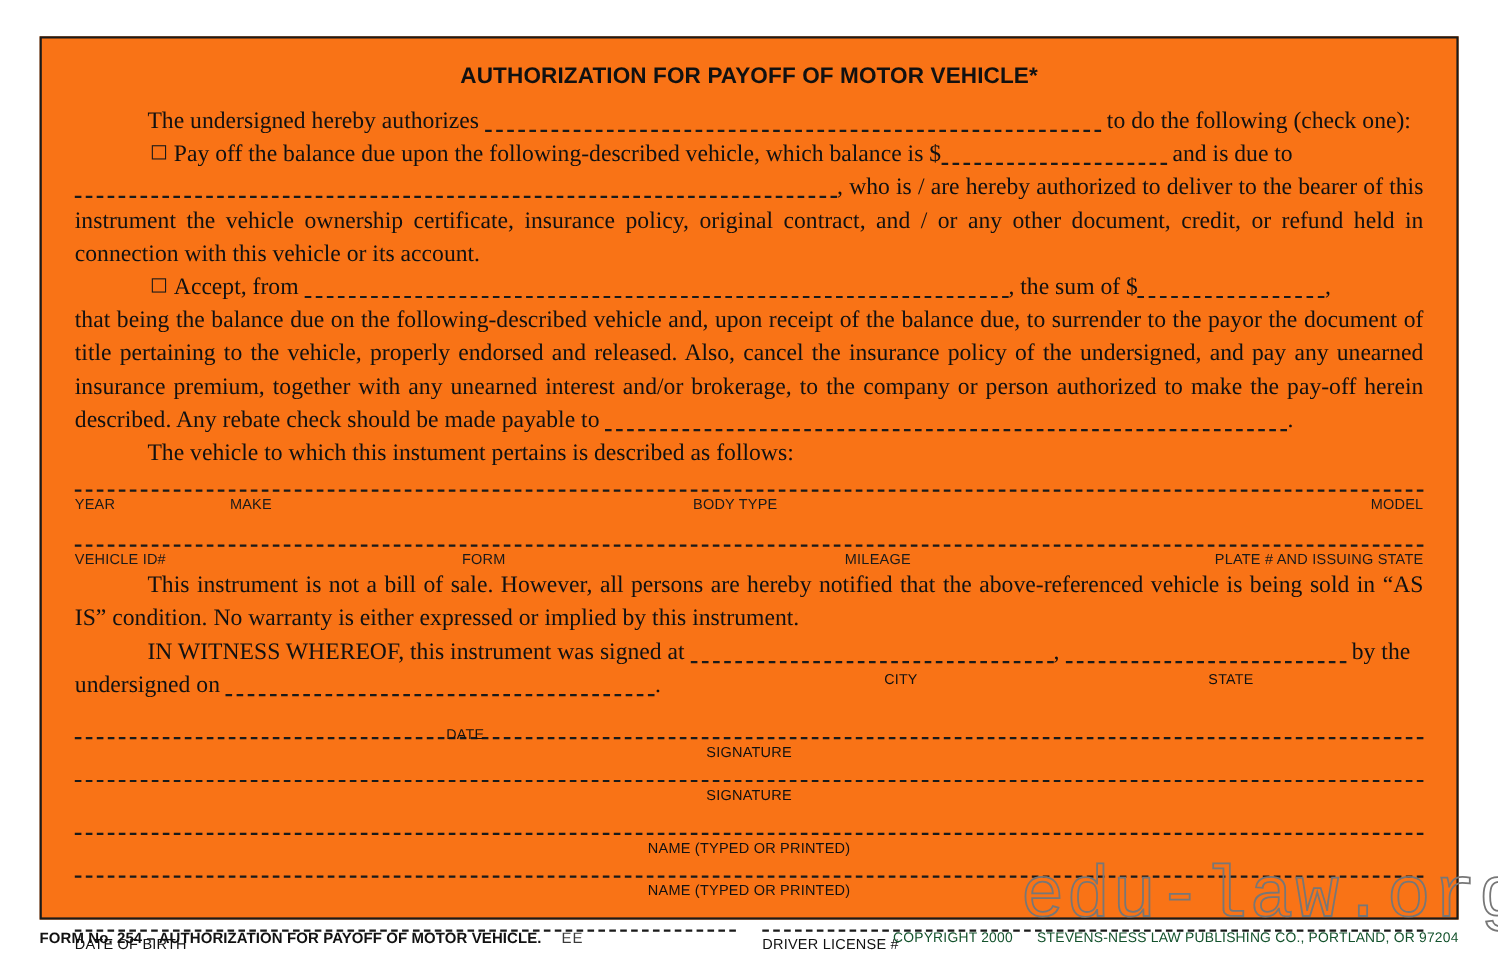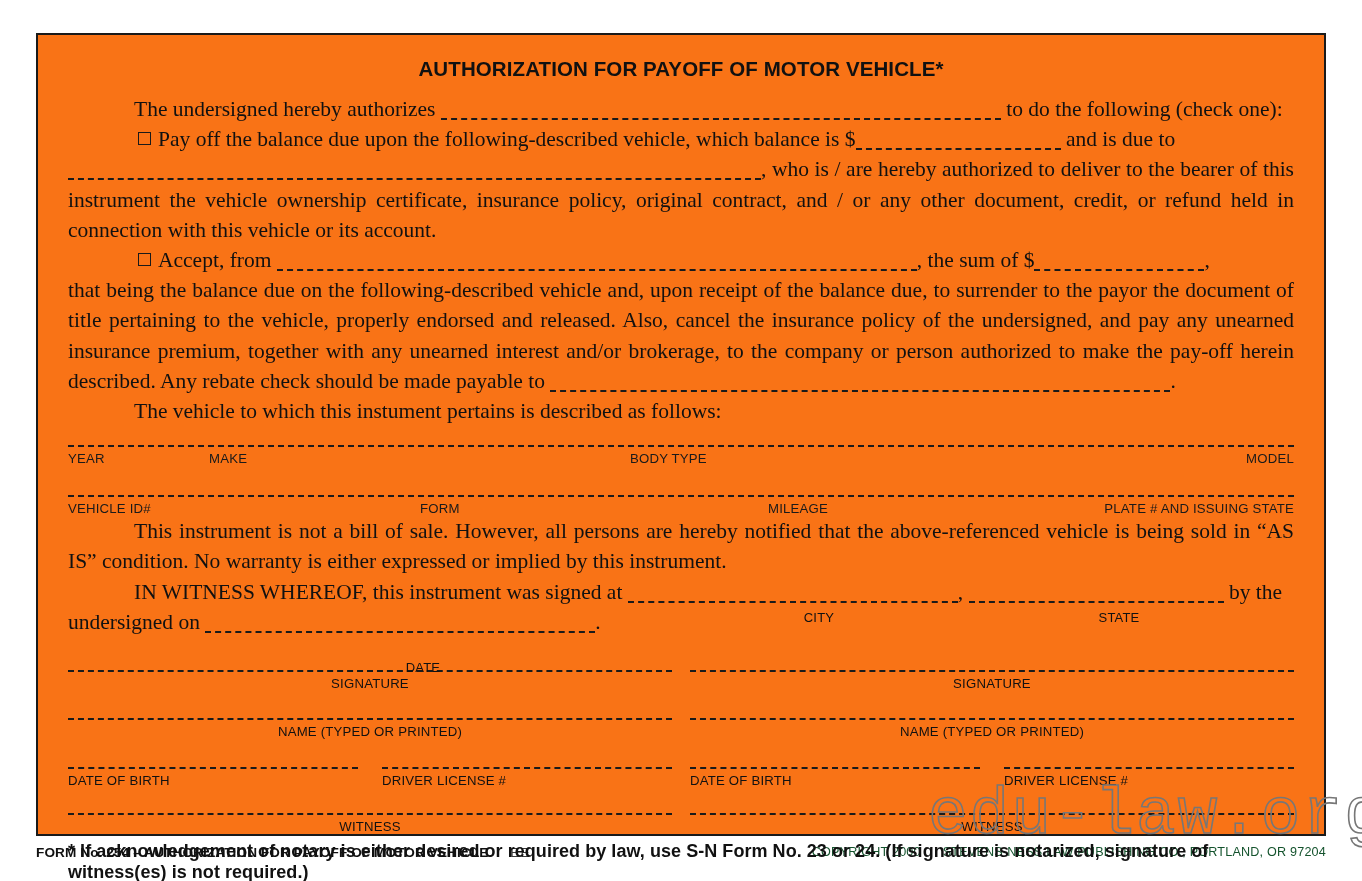--- a/index.html
+++ b/index.html
@@ -85,20 +85,21 @@
   .fieldlabels span {
     position: absolute;
     top: 4px;
     white-space: nowrap;
   }
 
   
   .sigcols {
     display: flex;
     gap: 18px;
+    flex-direction: column;
   }
   .sigcol { flex: 1 1 0; min-width: 0; }
   .sigline {
     border-bottom: 2px dashed #1a1a1a;
     height: 0; width: 100%;
   }
   .sigcap {
     font-family: "Liberation Sans", sans-serif;
     font-size: 13.2px;
     text-align: center;

